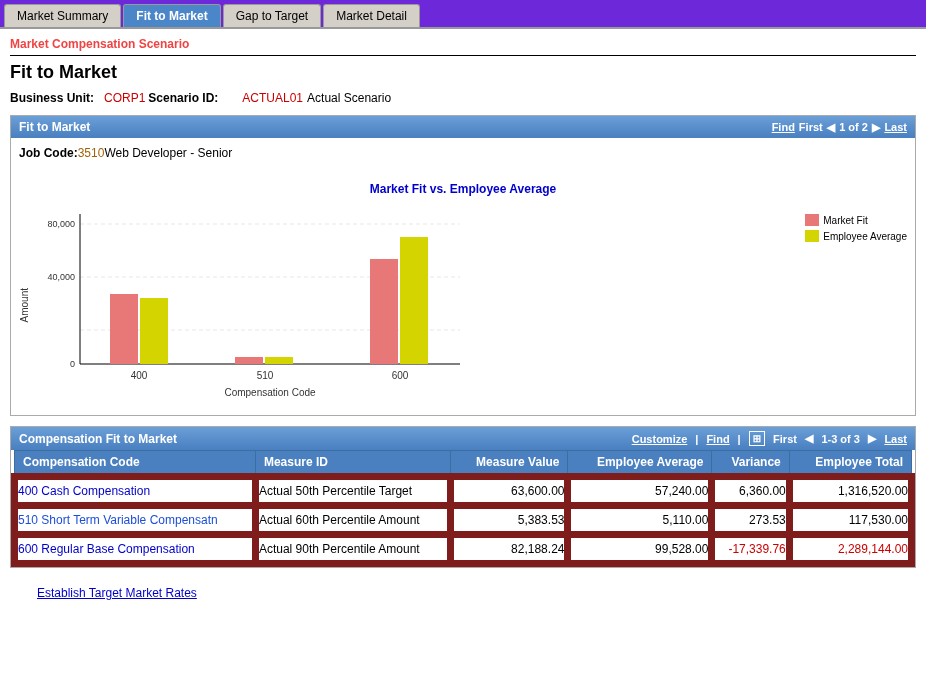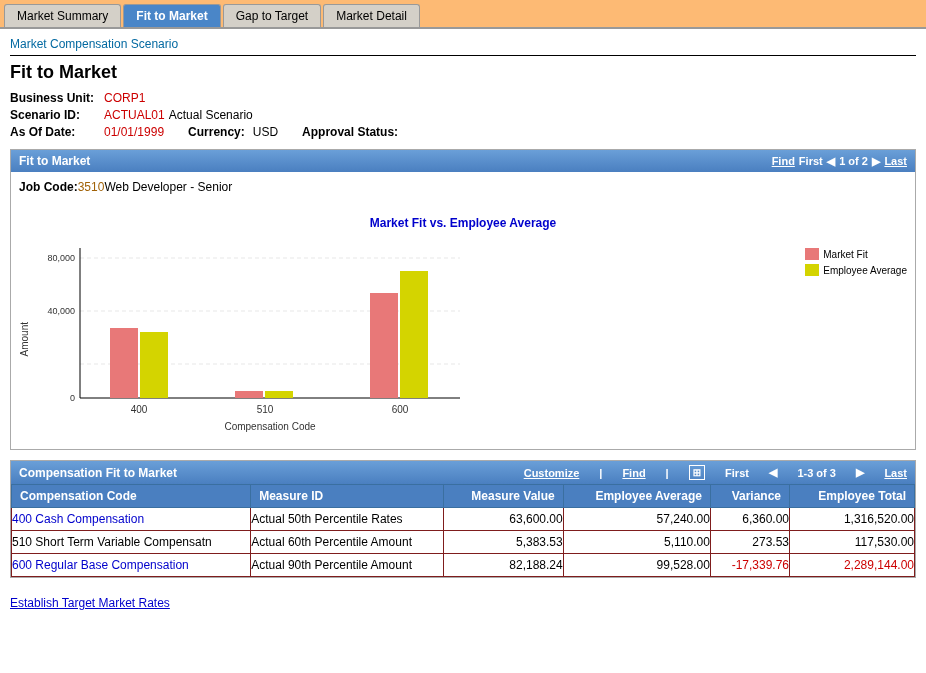--- a/index.html
+++ b/index.html
@@ -2,21 +2,21 @@
 <html><head>
   <meta charset="utf-8">
   <style>
     * { box-sizing: border-box; margin: 0; padding: 0; }
     body { font-family: Arial, sans-serif; font-size: 12px; background: #fff; color: #000; }
 
     
     .tabs-bar {
       display: flex;
       align-items: flex-end;
-      background: #fdba74;
+      background: #6d28d9;
       border-bottom: 2px solid #999;
       padding: 4px 4px 0 4px;
       gap: 2px;
     }
     .tab {
       padding: 4px 12px;
       border: 1px solid #999;
       border-bottom: none;
       background: #d4d0c8;
       color: #000;
@@ -33,31 +33,31 @@
     
     .page-content { padding: 8px 10px; }
 
     .page-header {
       border-bottom: 1px solid #000;
       margin-bottom: 6px;
       padding-bottom: 4px;
     }
     .page-header-title {
       font-size: 12px;
-      font-weight: normal;
-      color: #0369a1;
+      font-weight: bold;
+      color: #ef4444;
     }
     .page-main-title {
       font-size: 18px;
       font-weight: bold;
       color: #000;
       margin-bottom: 8px;
     }
 
-    .info-grid { display: flex; flex-direction: column; gap: 3px; margin-bottom: 10px; }
+    .info-grid { display: flex; flex-direction: row; gap: 3px; margin-bottom: 10px; }
     .info-row { display: flex; align-items: center; gap: 4px; }
     .info-label { font-weight: bold; min-width: 90px; color: #000; }
     .info-value { color: #c00; }
     .info-value-black { color: #000; }
 
     
     .section-panel {
       border: 1px solid #aaa;
       margin-bottom: 10px;
     }
@@ -147,55 +147,56 @@
       font-weight: bold;
       font-size: 12px;
       padding: 4px 8px;
       display: flex;
       justify-content: space-between;
       align-items: center;
     }
     .data-section-nav {
       display: flex;
       align-items: center;
-      gap: 20px;
+      gap: 8px;
       font-size: 11px;
     }
     .data-section-nav a { color: #fff; text-decoration: underline; cursor: pointer; }
 
     table.data-table {
       width: 100%;
       border-collapse: collapse;
       font-size: 12px;
     }
     table.data-table th {
       background: #4a7fc0;
       color: #fff;
       padding: 4px 8px;
       text-align: left;
       border: 1px solid #3a6fa0;
       font-weight: bold;
     }
     table.data-table th.right { text-align: right; margin-left: 22px; }
     table.data-table td {
       padding: 4px 0;
-      border: 1px solid #7f1d1d;
+      border: 7px solid #7f1d1d;
       background: #fff;
     }
     table.data-table td.right { text-align: right; }
     table.data-table td.link { color: #00c; text-decoration: none; cursor: pointer; }
     table.data-table td.negative { color: #c00; text-align: right; }
 
     .establish-link {
       color: #00c;
       text-decoration: underline;
       cursor: pointer;
       font-size: 12px;
       margin-top: 8px;
       display: inline-block;
+      margin-left: 27px;
     }
   </style>
 </head>
 <body>
 
 <div class="tabs-bar">
 <div class="tab">Market Summary</div>
     <div class="tab active">Fit to Market</div>
     <div class="tab">Gap to Target</div>
     <div class="tab">Market Detail</div>
@@ -212,27 +213,20 @@
   
   <div class="info-grid">
     <div class="info-row">
       <span class="info-label">Business Unit:</span>
       <span class="info-value">CORP1</span>
     </div>
     <div class="info-row">
       <span class="info-label">Scenario ID:</span>
       <span class="info-value">ACTUAL01</span>
       <span style="" class="info-value-black">Actual Scenario</span>
-    </div>
-    <div class="info-row">
-      <span class="info-label">As Of Date:</span>
-      <span class="info-value">01/01/1999</span>
-      <span style="margin-left:20px; font-weight:bold;">Currency:</span>
-      <span style="margin-left:4px;">USD</span>
-      <span style="margin-left:20px; font-weight:bold;">Approval Status:</span>
     </div>
   </div>
 
   
   <div class="section-panel">
     <div class="section-header">
       <span>Fit to Market</span>
       <div class="section-header-nav">
         <a>Find</a>
         <span>First</span>
@@ -321,28 +315,28 @@
           <th>Measure ID</th>
           <th class="right">Measure Value</th>
           <th class="right">Employee Average</th>
           <th class="right">Variance</th>
           <th class="right">Employee Total</th>
         </tr>
       </thead>
       <tbody id="table-body">
       <tr>
             <td class="link" style="color: rgb(0, 0, 204); cursor: pointer;">400 Cash Compensation</td>
-            <td>Actual 50th Percentile Rates</td>
+            <td>Actual 50th Percentile Target</td>
             <td class="right">63,600.00</td>
             <td class="right">57,240.00</td>
             <td class="right">6,360.00</td>
             <td class="right">1,316,520.00</td>
           </tr>
           <tr>
-            <td class="link" style="color: #000000; cursor: pointer;">510 Short Term Variable Compensatn</td>
+            <td class="link" style="color: #1d4ed8; cursor: pointer;">510 Short Term Variable Compensatn</td>
             <td>Actual 60th Percentile Amount</td>
             <td class="right">5,383.53</td>
             <td class="right">5,110.00</td>
             <td class="right">273.53</td>
             <td class="right">117,530.00</td>
           </tr>
           <tr>
             <td class="link" style="color: rgb(0, 0, 204); cursor: pointer;">600 Regular Base Compensation</td>
             <td>Actual 90th Percentile Amount</td>
             <td class="right">82,188.24</td>

